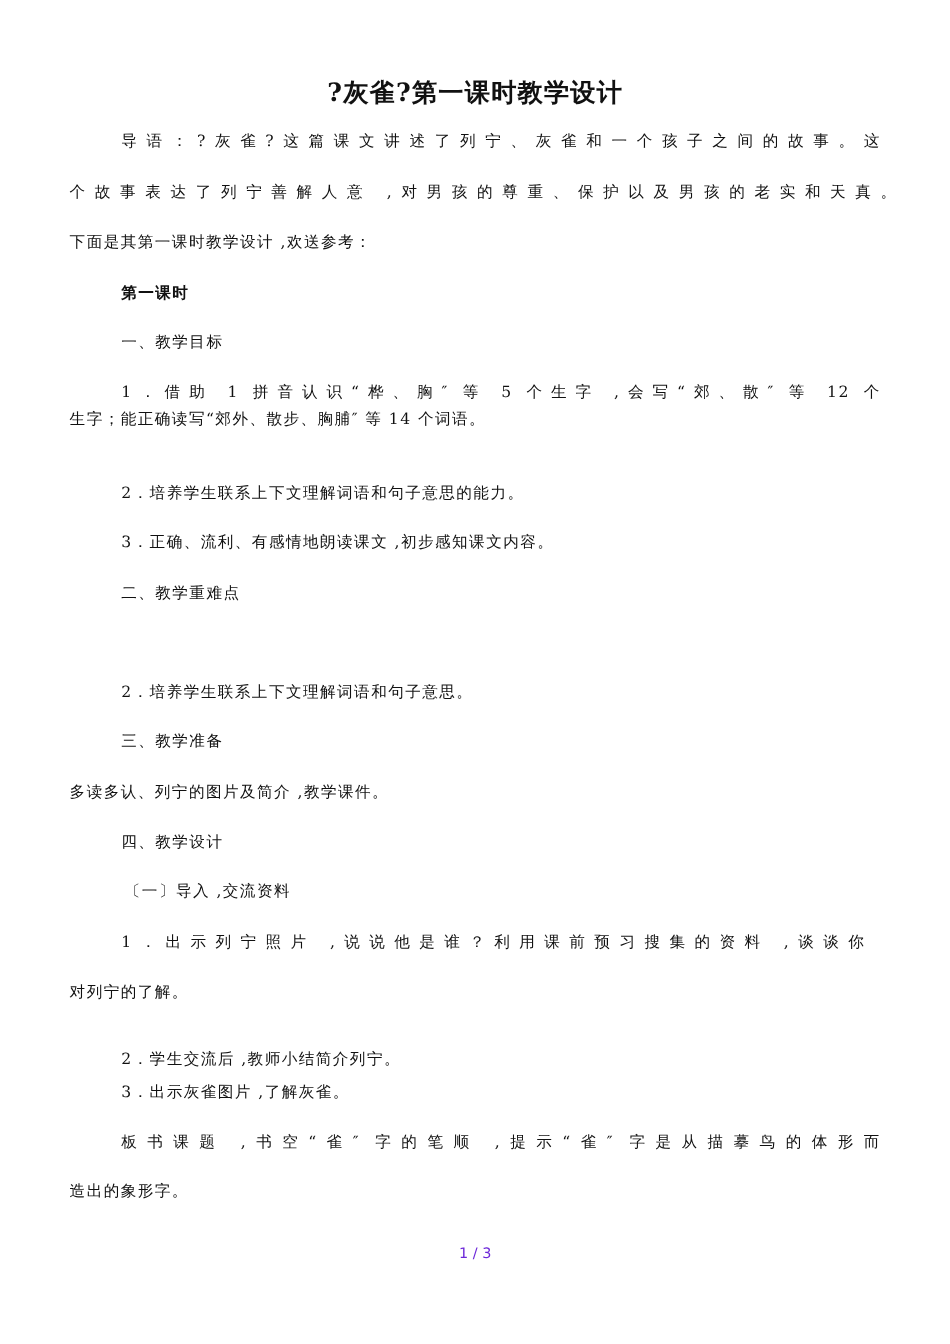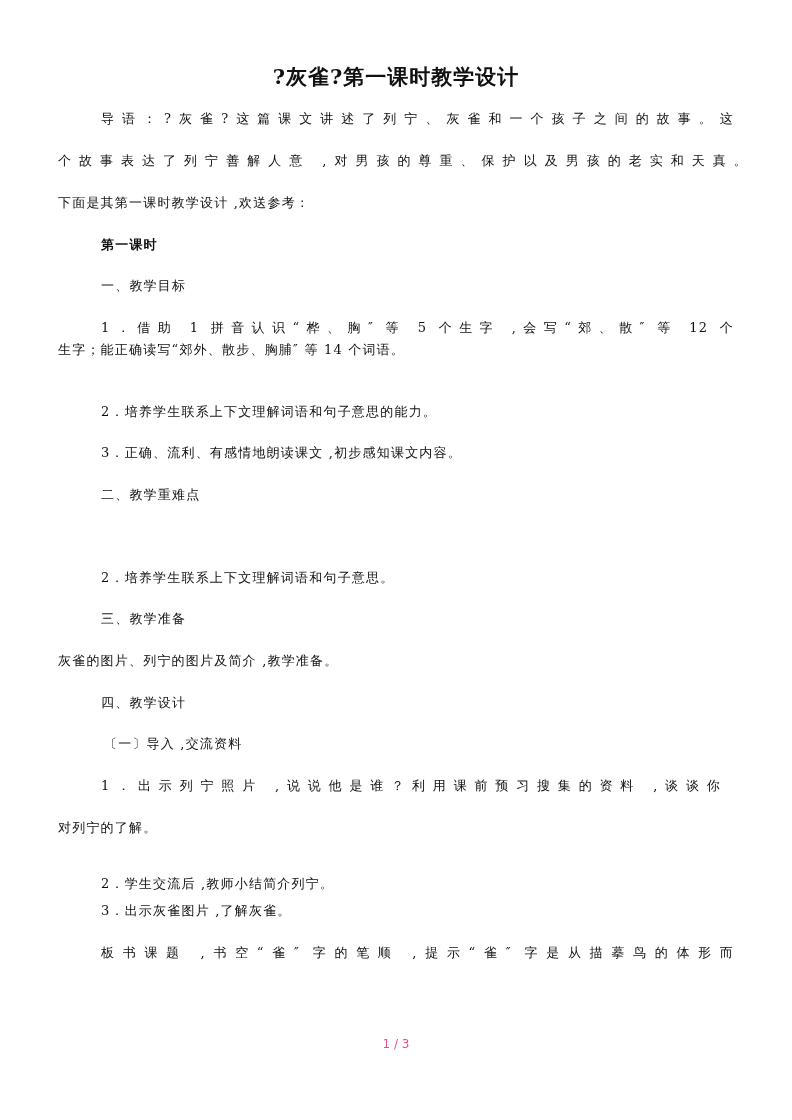--- a/index.html
+++ b/index.html
@@ -55,21 +55,21 @@
       width: 633px;
     }
     .page-number {
       position: absolute;
       left: 0;
       width: 792px;
       top: 1037px;
       text-align: center;
       font-family: "DejaVu Sans", "Liberation Sans", sans-serif;
       font-size: 12px;
-      color: #ec4899;
+      color: #6d28d9;
     }
   </style>
 </head>
 <body>
 
 <div class="page">
 
   <div class="title">?灰雀?第一课时教学设计</div>
 
   <div class="line indent just" style="top:106px;">导语：?灰雀?这篇课文讲述了列宁、灰雀和一个孩子之间的故事。这</div>
@@ -81,24 +81,25 @@
   <div class="line indent" style="top:273px;">一、教学目标</div>
   <div class="line indent just" style="top:315px;">1．借助 1 拼音认识“桦、胸″ 等 5 个生字 ,会写“郊、散″ 等 12 个</div>
   <div class="line" style="top:337px;">生字；能正确读写“郊外、散步、胸脯″ 等 14 个词语。</div>
   <div class="line indent" style="top:399px;">2．培养学生联系上下文理解词语和句子意思的能力。</div>
   <div class="line indent" style="top:440px;">3．正确、流利、有感情地朗读课文 ,初步感知课文内容。</div>
 
   <div class="line indent" style="top:482px;">二、教学重难点</div>
   <div class="line indent" style="top:565px;">2．培养学生联系上下文理解词语和句子意思。</div>
 
   <div class="line indent" style="top:606px;">三、教学准备</div>
-  <div class="line" style="top:648px;">灰雀的图片、列宁的图片及简介 ,教学准备。</div>
+  <div class="line" style="top:648px;">多读多认、列宁的图片及简介 ,教学课件。</div>
 
   <div class="line indent" style="top:690px;">四、教学设计</div>
   <div class="line" style="top:731px; left:104px;">〔一〕导入 ,交流资料</div>
   <div class="line indent just" style="top:773px; width:620px;">1．出示列宁照片 ,说说他是谁？利用课前预习搜集的资料 ,谈谈你</div>
   <div class="line" style="top:815px;">对列宁的了解。</div>
   <div class="line indent" style="top:871px;">2．学生交流后 ,教师小结简介列宁。</div>
   <div class="line indent" style="top:898px;">3．出示灰雀图片 ,了解灰雀。</div>
   <div class="line indent just" style="top:940px;">板书课题 ,书空“雀″ 字的笔顺 ,提示“雀″ 字是从描摹鸟的体形而</div>
+  <div class="line" style="top:981px;">造出的象形字。</div>
 
   <div class="page-number">1 / 3</div>
 </div>
 
 </body></html>

